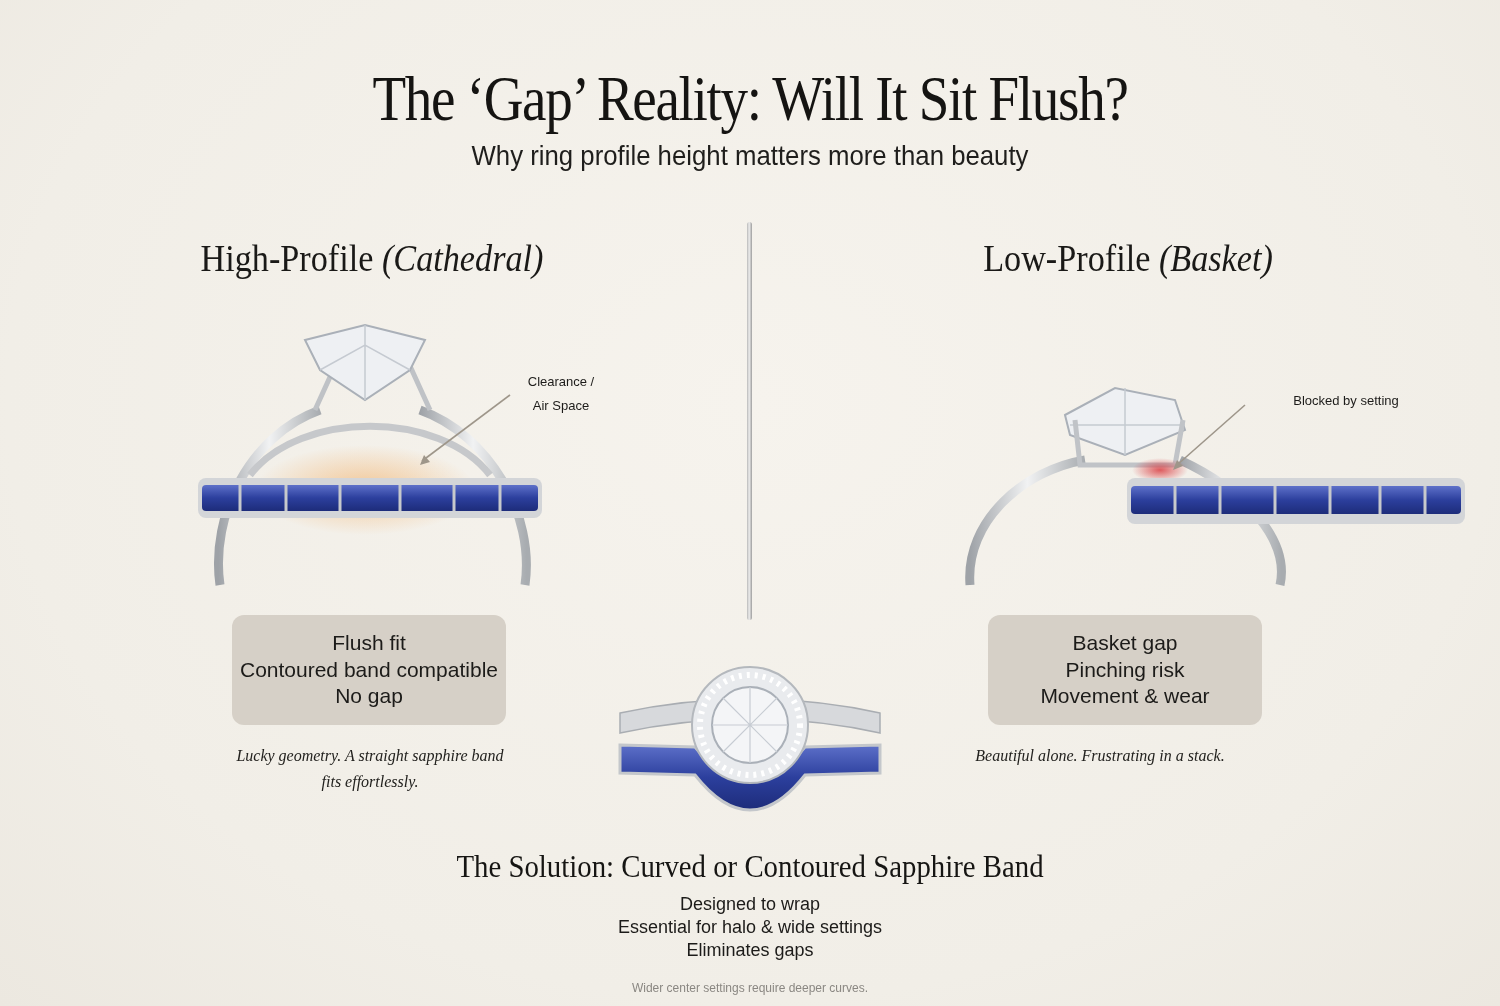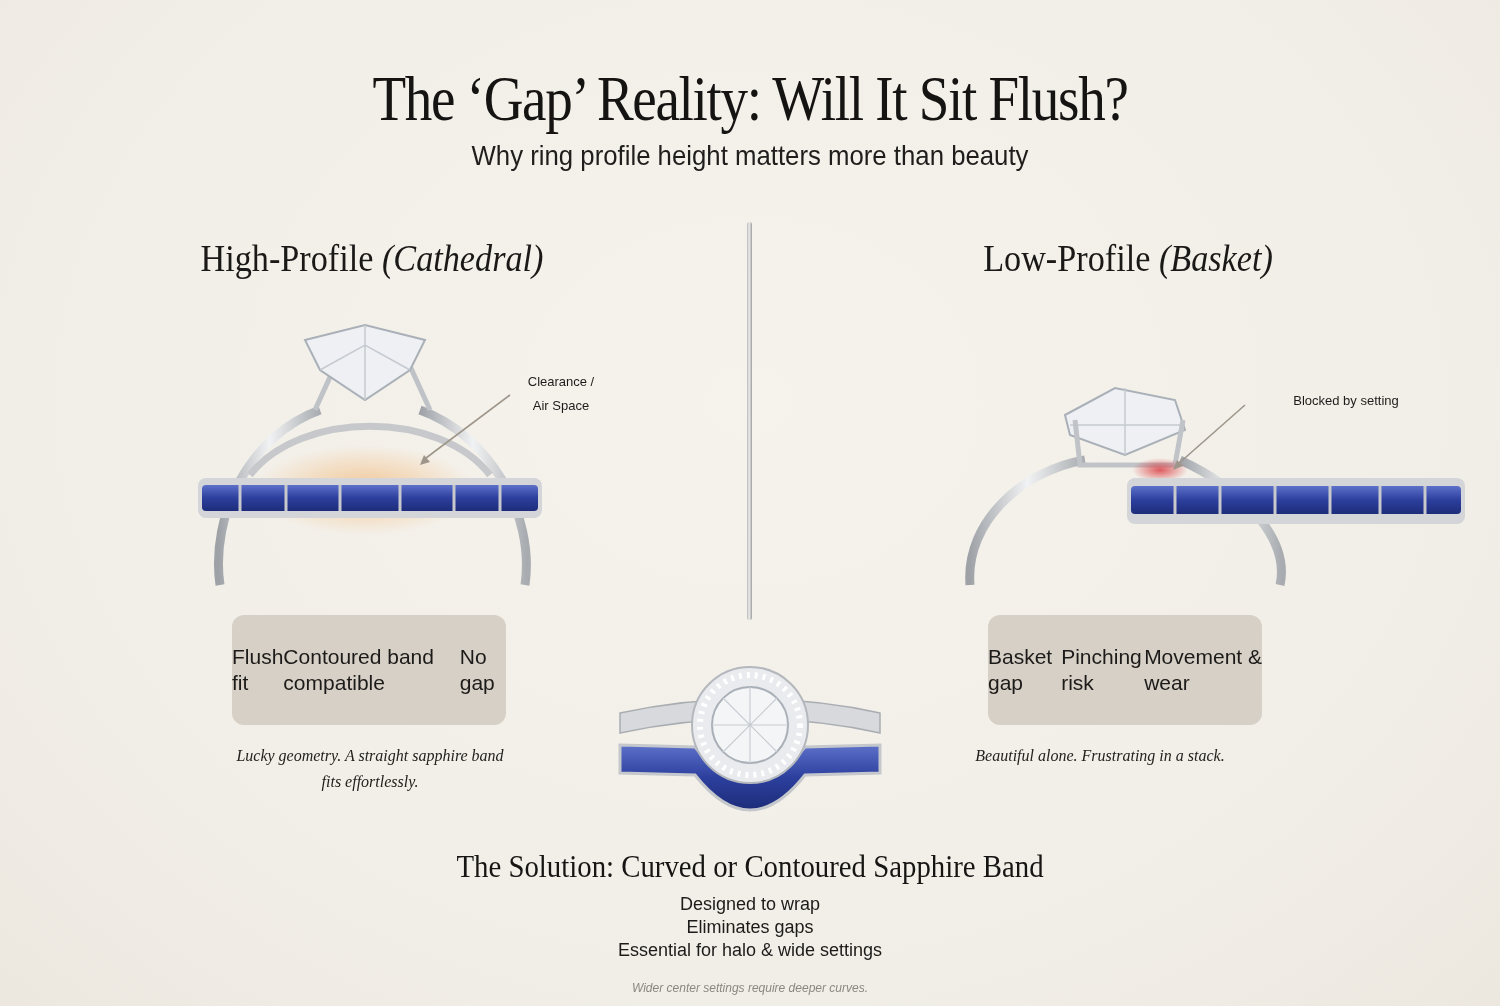--- a/index.html
+++ b/index.html
@@ -31,21 +31,21 @@
   }
   .col-title i { font-style: italic; }
   .col-left-title { left: 122px; top: 236px; }
   .col-right-title { left: 878px; top: 236px; }
   .ring-art { position: absolute; }
   .callout {
     position: absolute; font-size: 13px; color: #1d1c1a; text-align: center; line-height: 24px;
   }
   .box {
     position: absolute; background: #d6d0c7; border-radius: 12px;
-    width: 274px; height: 110px; display: flex; flex-direction: row;
+    width: 274px; height: 110px; display: flex; flex-direction: column;
     justify-content: center; align-items: center; font-size: 21px; line-height: 26.5px; color: #1c1b19;
   }
   .box-left { left: 232px; top: 615px; }
   .box-right { left: 988px; top: 615px; }
   .caption {
     position: absolute; font-family: "Liberation Serif", serif; font-style: italic;
     font-size: 16px; text-align: center; color: #23221f; line-height: 26px;
   }
   .caption-left { left: 170px; top: 743px; width: 400px; }
   .caption-right { left: 900px; top: 743px; width: 400px; }
@@ -53,21 +53,21 @@
     position: absolute; left: 0; top: 848px; width: 1500px; text-align: center;
     font-family: "Liberation Serif", serif; font-size: 32px; color: #161513;
     transform: scaleX(0.9); transform-origin: 750px 0;
   }
   .solution-list {
     position: absolute; left: 0; top: 893px; width: 1500px; text-align: center;
     font-size: 18px; line-height: 23px; color: #1c1b19;
   }
   .footnote {
     position: absolute; left: 0; top: 981px; width: 1500px; text-align: center;
-    font-size: 12px; color: #8a8782; font-style: italic;
+    font-size: 12px; color: #8a8782;
   }
 </style>
 </head>
 <body>
 
 <div class="title">The ‘Gap’ Reality: Will It Sit Flush?</div>
 <div class="subtitle">Why ring profile height matters more than beauty</div>
 
 <div class="divider"></div>
 
@@ -192,16 +192,16 @@
   <path d="M5 80 L 80 82 Q 135 150 190 82 L 265 80 L 265 108 L 190 110 Q 135 180 80 110 L 5 108 Z" fill="url(#blueBand3)" stroke="#c4c7cb" stroke-width="3"></path>
   <circle cx="135" cy="60" r="58" fill="#e9ebee" stroke="#b4b8bd" stroke-width="2"></circle>
   <circle cx="135" cy="60" r="50" fill="none" stroke="#ffffff" stroke-width="6" stroke-dasharray="3 5"></circle>
   <circle cx="135" cy="60" r="38" fill="#f4f5f7" stroke="#aab0b8" stroke-width="2"></circle>
   <path d="M135 22 L135 98 M97 60 L173 60 M108 33 L162 87 M162 33 L108 87" stroke="#c7ccd3" stroke-width="1.2"></path>
 </svg>
 
 <div class="solution-title">The Solution: Curved or Contoured Sapphire Band</div>
 <div class="solution-list">
   <div>Designed to wrap</div>
+  <div>Essential for halo &amp; wide settings</div>
   <div>Eliminates gaps</div>
-  <div>Essential for halo &amp; wide settings</div>
 </div>
 <div class="footnote">Wider center settings require deeper curves.</div>
 
 </body></html>

